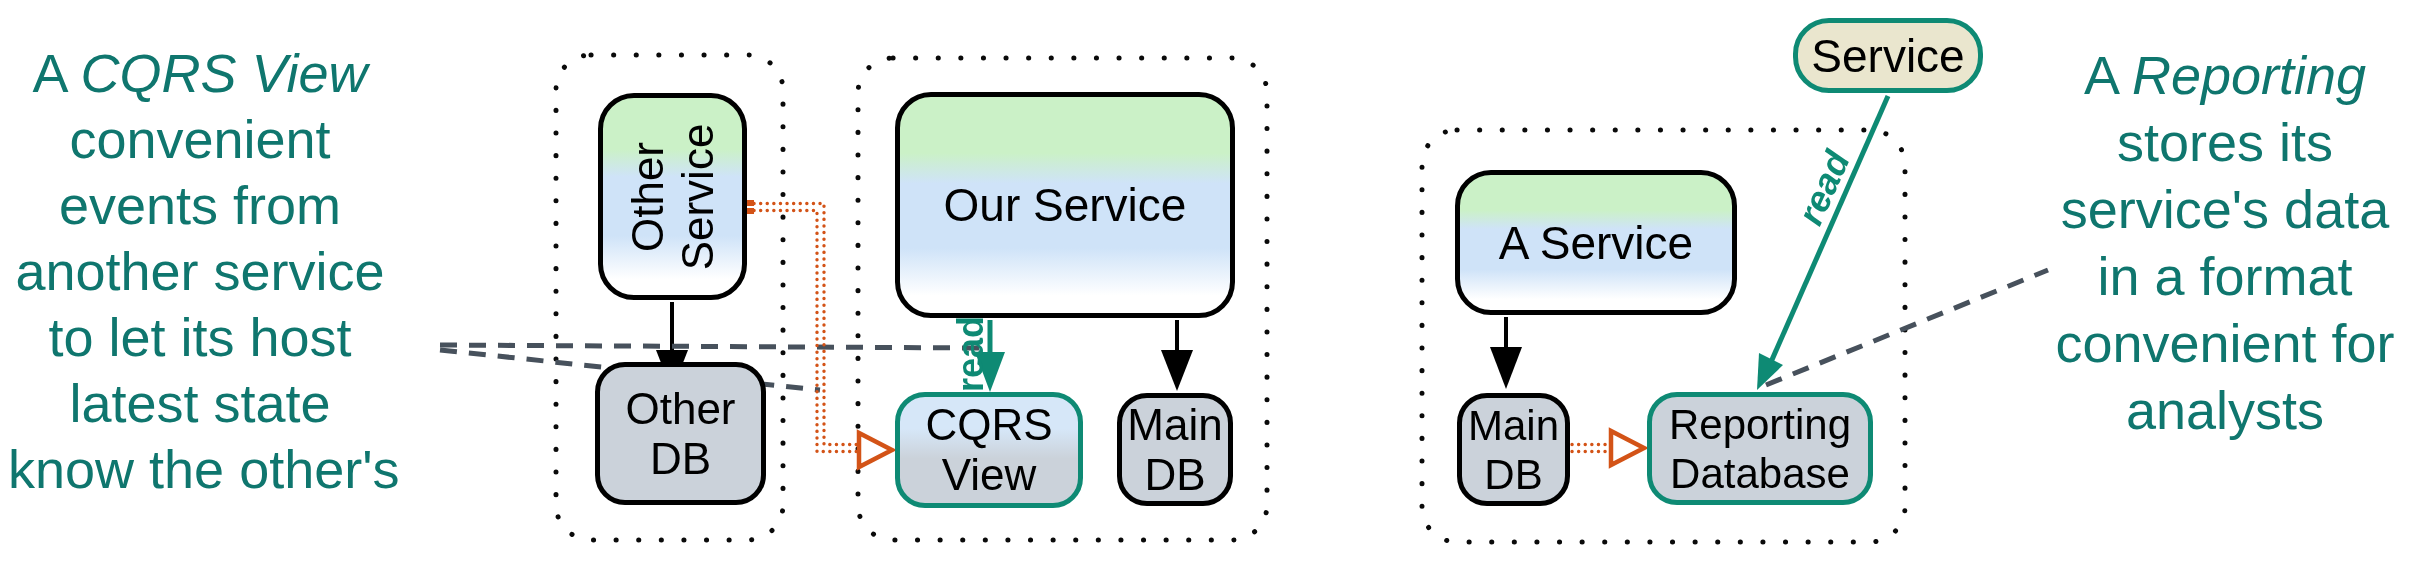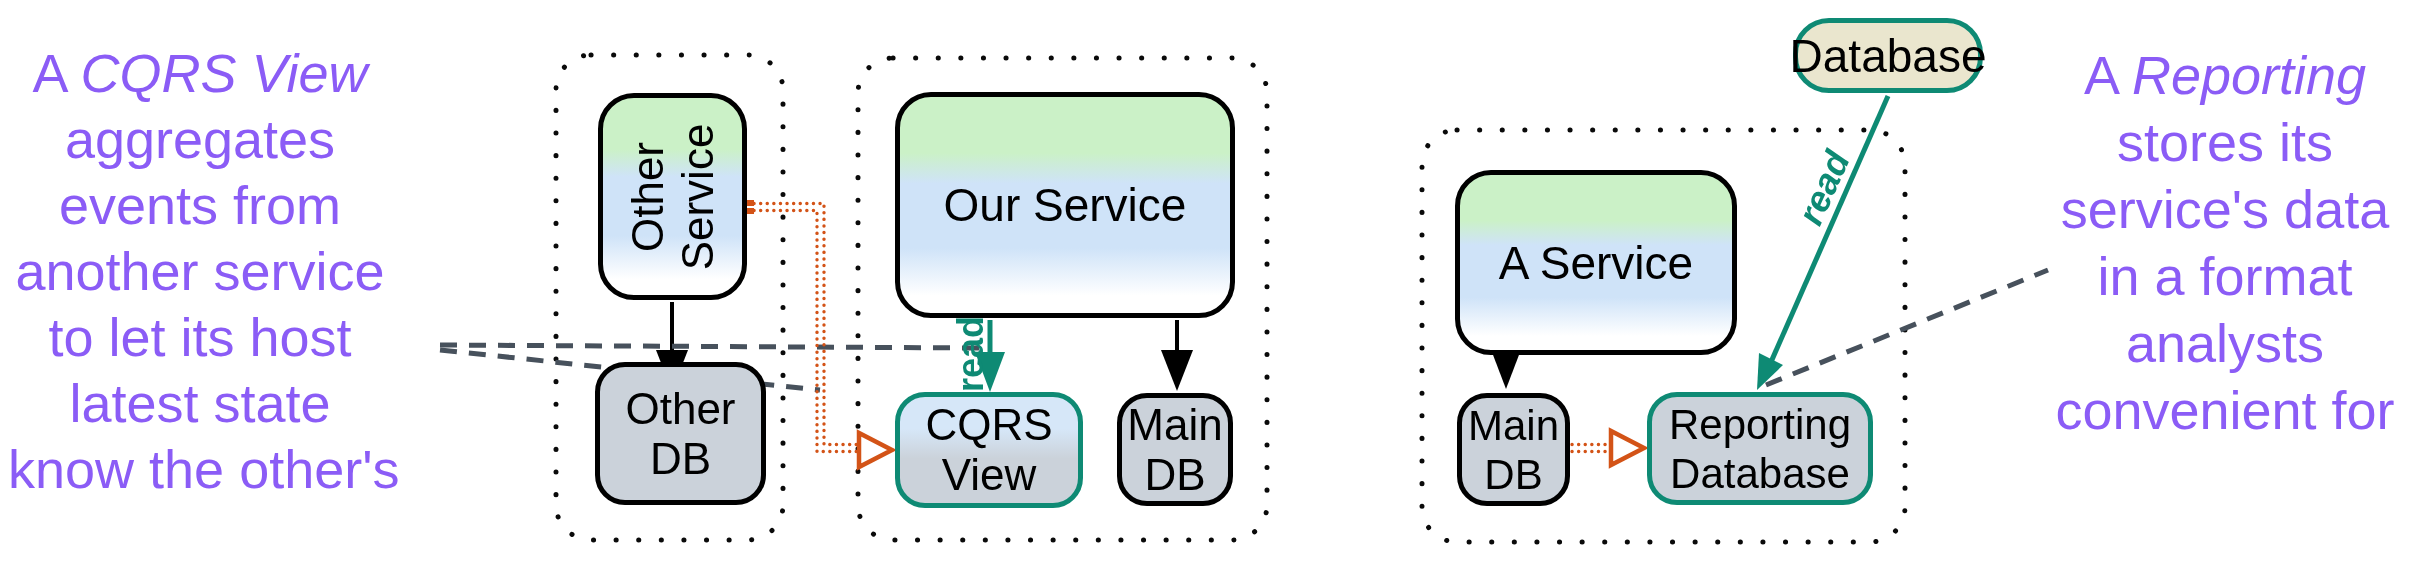--- a/index.html
+++ b/index.html
@@ -2,21 +2,21 @@
 <html><head>
 <meta charset="utf-8">
 <style>
   html,body{margin:0;padding:0;background:#fff;}
   #canvas{
     position:relative;width:2424px;height:564px;background:#fff;overflow:hidden;
     font-family:"Liberation Sans", sans-serif;color:var(--text,#000);
   }
   #overlay{position:absolute;left:0;top:0;width:2424px;height:564px;}
 
-  .note{position:absolute;text-align:center;font-size:54px;line-height:66px;color:#8b5cf6;}
+  .note{position:absolute;text-align:center;font-size:54px;line-height:66px;color:#0f766e;}
   .note .nline{white-space:nowrap;}
 
   .node{
     position:absolute;display:flex;align-items:center;justify-content:center;
     text-align:center;box-sizing:border-box;background:#fff;
   }
   .border-black{border:5px solid #000;}
   .border-teal{border:5px solid var(--teal,#0E8A74);}
   .r36{border-radius:36px;}
   .r30{border-radius:30px;}
@@ -81,21 +81,21 @@
     </g>
     <g>
       <path d="M1572,444.5 L1608,444.5" fill="none" stroke="var(--orange,#D35317)" stroke-width="3.4" stroke-linecap="round" stroke-dasharray="0.1 6.5"></path>
       <path d="M1572,451.5 L1608,451.5" fill="none" stroke="var(--orange,#D35317)" stroke-width="3.4" stroke-linecap="round" stroke-dasharray="0.1 6.5"></path>
       <polygon points="1611,431 1611,465 1644,448" fill="#fff" stroke="var(--orange,#D35317)" stroke-width="4.5" stroke-linejoin="miter"></polygon>
     </g>
   </svg>
 
   <div class="note" style="left:8px;top:40px;width:384px;">
     <div class="nline"><span>A </span><i>CQRS View</i></div>
-    <div class="nline">aggregates</div>
+    <div class="nline">convenient</div>
     <div class="nline">events from</div>
     <div class="nline">another service</div>
     <div class="nline">to let its host</div>
     <div class="nline">latest state</div>
     <div class="nline">know the other's</div>
   </div>
 
   <div class="node border-black r36 grad-service" style="left:598px;top:93px;width:149px;height:207px;">
     <div class="rot90 label44" style="width:197px;">Other Service</div>
   </div>
@@ -109,41 +109,41 @@
   </div>
 
   <div class="node border-teal r30 grad-cqrs label44" style="left:895px;top:392px;width:188px;height:116px;">
     <div style="width:140px;">CQRS View</div>
   </div>
 
   <div class="node border-black r30 fill-gray label44" style="left:1117px;top:393px;width:116px;height:113px;">
     <div style="width:100px;">Main DB</div>
   </div>
 
-  <div class="node border-black r36 grad-service label46" style="left:1455px;top:170px;width:282px;height:185px;">
+  <div class="node border-black r36 grad-service label46" style="left:1455px;top:170px;width:282px;height:145px;">
     <div>A Service</div>
   </div>
 
   <div class="node border-black r30 fill-gray label42" style="left:1457px;top:393px;width:113px;height:113px;">
     <div style="width:95px;">Main DB</div>
   </div>
 
   <div class="node border-teal r30 fill-gray label42" style="left:1647px;top:392px;width:226px;height:113px;">
     <div style="width:200px;">Reporting Database</div>
   </div>
 
   <div class="node border-teal r36 fill-beige label46" style="left:1793px;top:18px;width:190px;height:75px;">
-    <div>Database</div>
+    <div>Service</div>
   </div>
 
   <div class="read-label" style="left:971px;top:336px;transform:translate(-50%,-50%) rotate(-90deg) translate(0,-40px);left:1011px;top:354px;">read</div>
   <div class="read-label" style="left:1824px;top:188px;transform:translate(-50%,-50%) rotate(-66deg);font-style:italic;">read</div>
 
   <div class="note" style="left:2030px;top:42px;width:390px;line-height:67px;">
     <div class="nline"><span>A </span><i>Reporting</i></div>
     <div class="nline">stores its</div>
     <div class="nline">service's data</div>
     <div class="nline">in a format</div>
+    <div class="nline">convenient for</div>
     <div class="nline">analysts</div>
-    <div class="nline">convenient for</div>
   </div>
 
 </div>
 
 </body></html>

